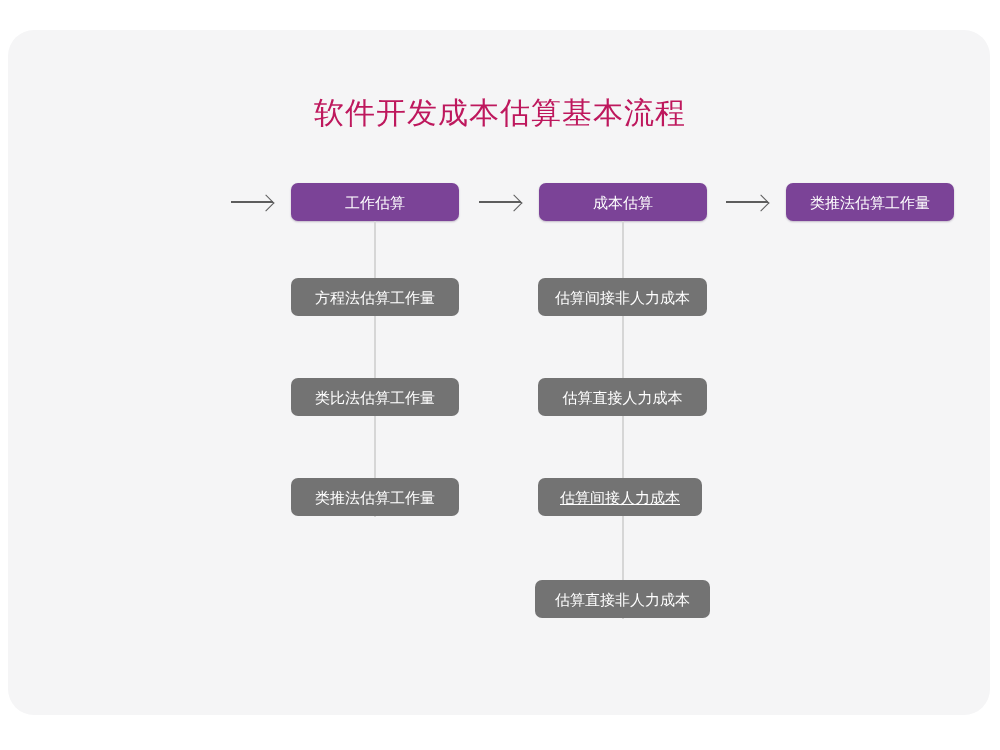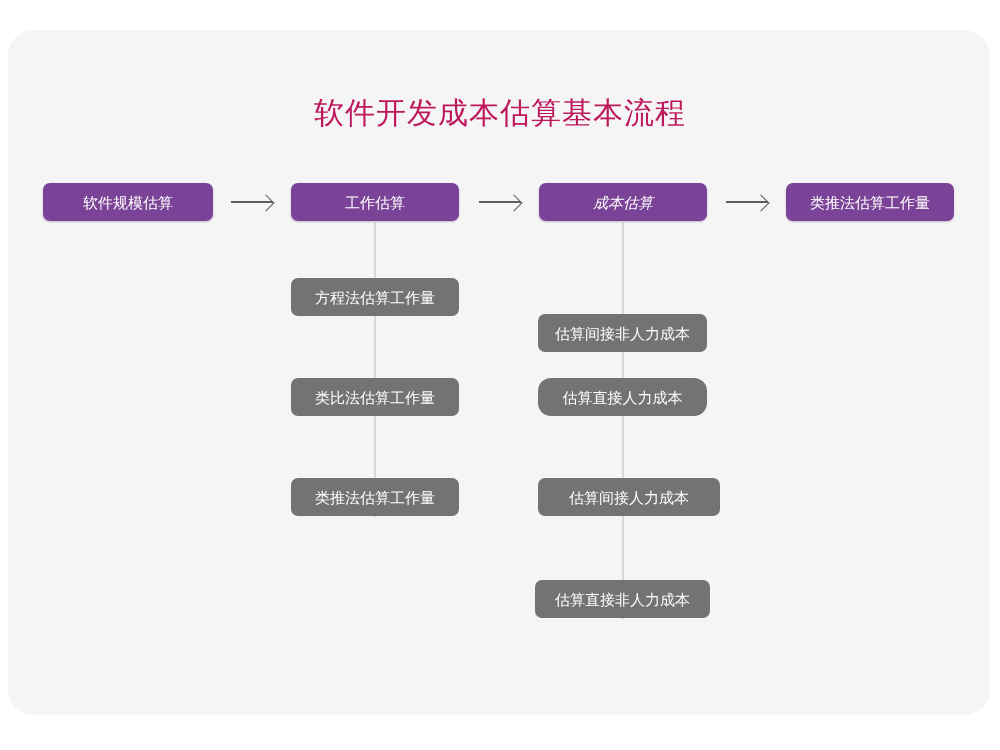--- a/index.html
+++ b/index.html
@@ -92,25 +92,24 @@
 </style>
 </head>
 <body>
 
 <div id="canvas">
 
   <div class="panel"></div>
 
   <div class="diagram-title">软件开发成本估算基本流程</div>
 
-  <div class="node primary" style="left:43px; top:183px; width:170px;">软件规模估算</div>
 
   <div class="node primary" style="left:291px; top:183px; width:168px;text-align:right;">工作估算</div>
 
-  <div class="node primary" style="left:539px; top:183px; width:168px;font-style:italic;">成本估算</div>
+  <div class="node primary" style="left:539px; top:183px; width:168px;">成本估算</div>
 
   <div class="node primary" style="left:786px; top:183px; width:168px;">类推法估算工作量</div>
 
   <div>
     <div class="hline" style="left:231px; top:201px; width:42px;"></div>
     <div class="arrowhead" style="left:260px; top:196.5px;"></div>
   </div>
 
   <div>
     <div class="hline" style="left:479px; top:201px; width:42px;"></div>
@@ -125,21 +124,21 @@
   <div class="vline" style="left:374px; top:221px; height:296px;"></div>
 
   <div class="node secondary" style="left:291px; top:278px; width:168px;">方程法估算工作量</div>
 
   <div class="node secondary" style="left:291px; top:378px; width:168px;">类比法估算工作量</div>
 
   <div class="node secondary" style="left:291px; top:478px; width:168px;">类推法估算工作量</div>
 
   <div class="vline" style="left:622px; top:221px; height:398px;"></div>
 
-  <div class="node secondary" style="left:538px; top:278px; width:169px;margin-top:36px;">估算间接非人力成本</div>
+  <div class="node secondary" style="left:538px; top:278px; width:169px;">估算间接非人力成本</div>
 
-  <div class="node secondary" style="left:538px; top:378px; width:169px;border-radius:13px;">估算直接人力成本</div>
+  <div class="node secondary" style="left:538px; top:378px; width:169px;">估算直接人力成本</div>
 
-  <div class="node secondary" style="left:538px; top:478px; width:182px;">估算间接人力成本</div>
+  <div class="node secondary" style="left:538px; top:478px; width:164px;text-decoration:underline;">估算间接人力成本</div>
 
   <div class="node secondary" style="left:535px; top:580px; width:175px;">估算直接非人力成本</div>
 
 </div>
 
 </body></html>

